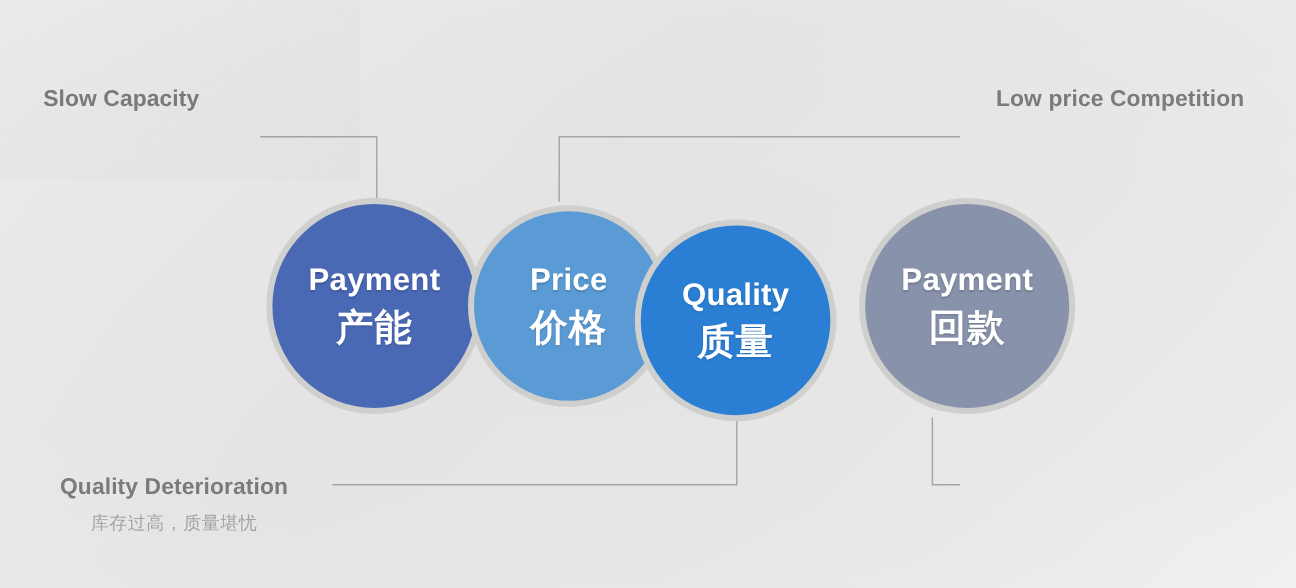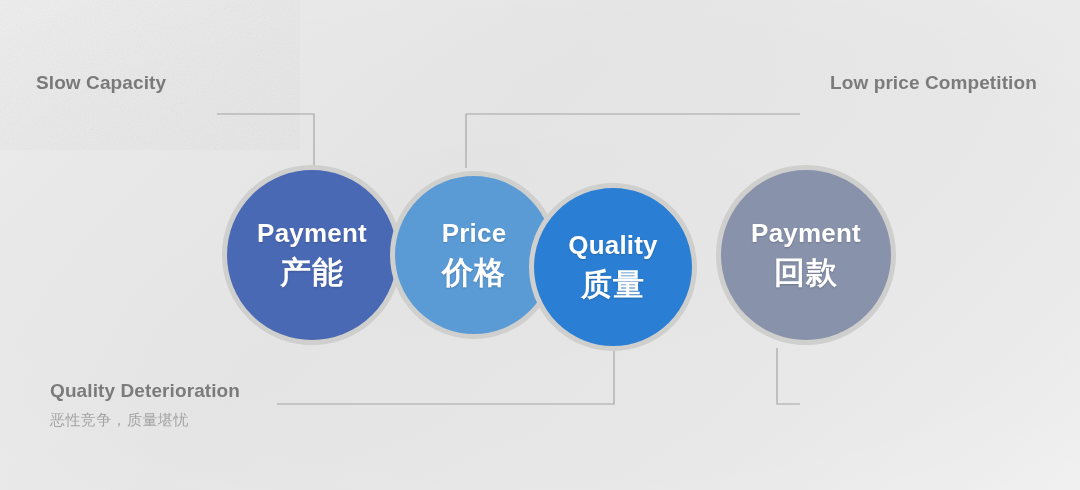--- a/index.html
+++ b/index.html
@@ -129,23 +129,23 @@
   </div>
 
   <div class="label" style="left:36px; top:72px;">
     <div class="title">Slow Capacity</div>
   </div>
 
   <div class="label" style="left:806px; top:72px;margin-left:24px;">
     <div class="title">Low price Competition</div>
   </div>
 
-  <div class="label" style="left:50px; top:380px;">
+  <div class="label" style="left:50px; top:396px;text-align:center;">
     <div class="title">Quality Deterioration</div>
-    <div class="sub">恶性竞争，质量堪忧</div>
+    <div class="sub">库存过高，质量堪忧</div>
   </div>
 
   <div class="label" style="left:806px; top:386px;">
   </div>
 
   <svg id="grain" xmlns="http://www.w3.org/2000/svg">
     <filter id="noiseFilter">
       <feTurbulence type="fractalNoise" baseFrequency="0.85" numOctaves="3" stitchTiles="stitch"></feTurbulence>
       <feColorMatrix type="saturate" values="0"></feColorMatrix>
       <feComponentTransfer>

